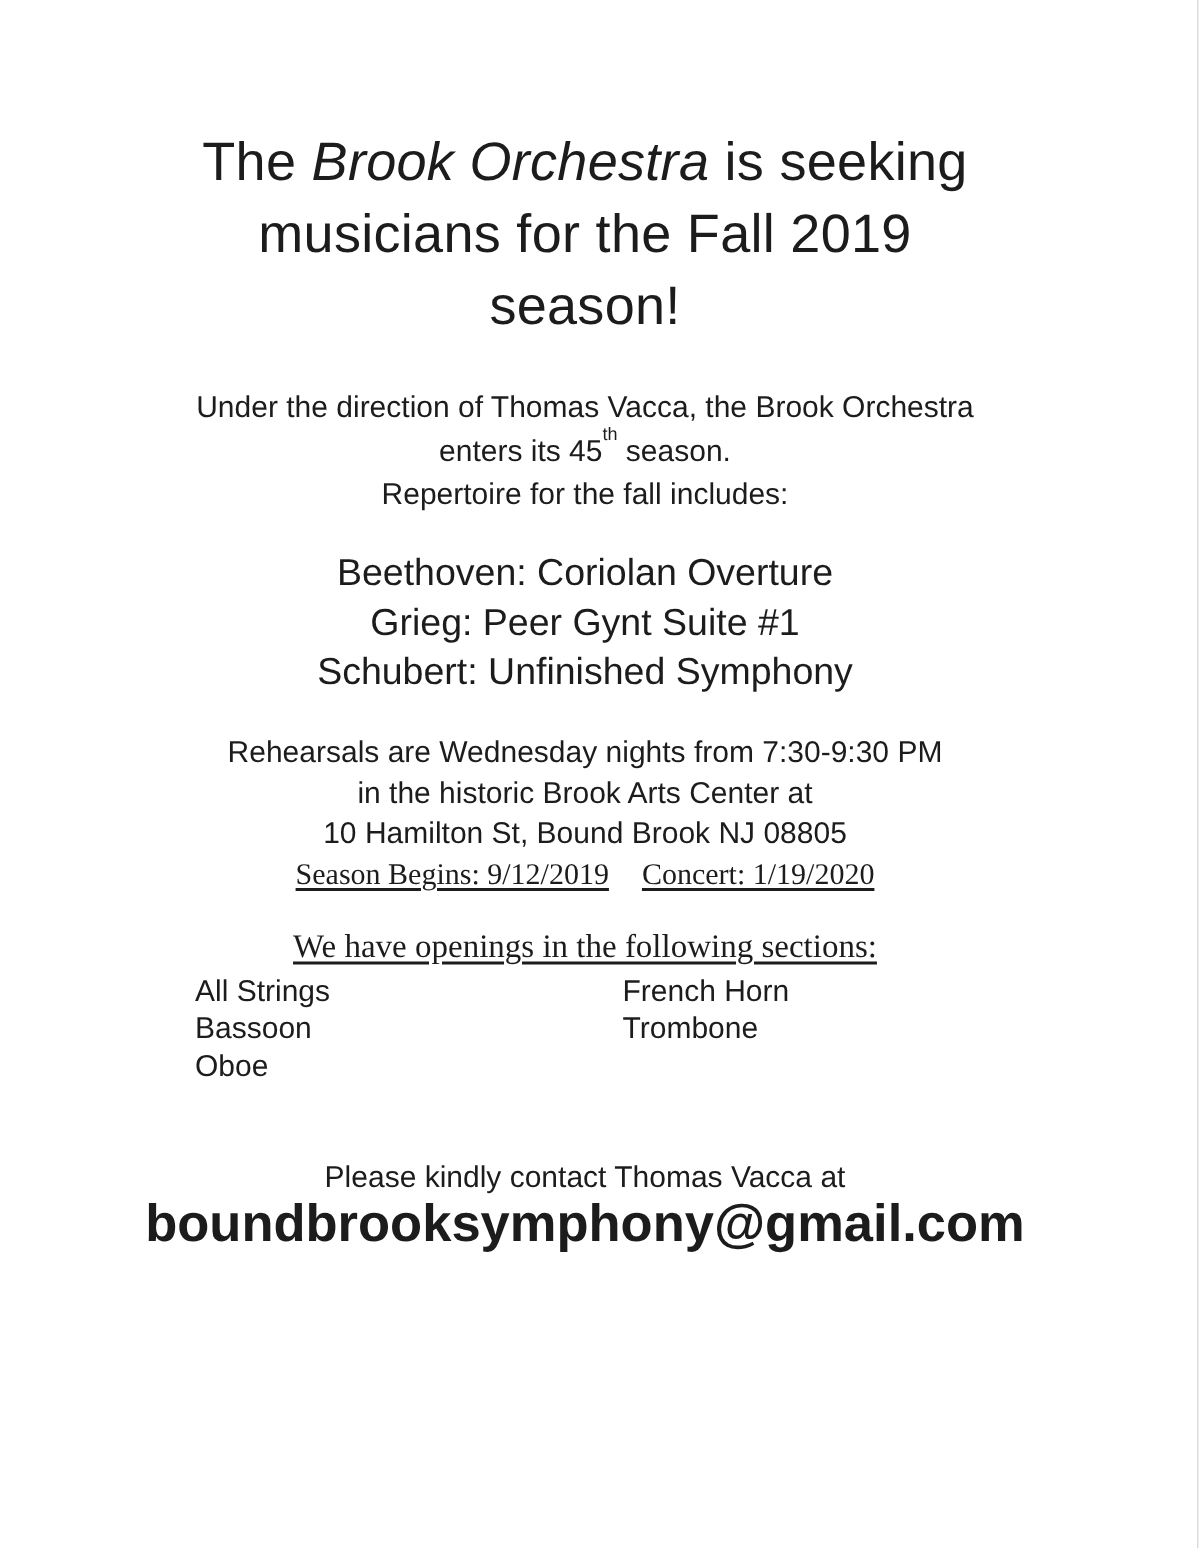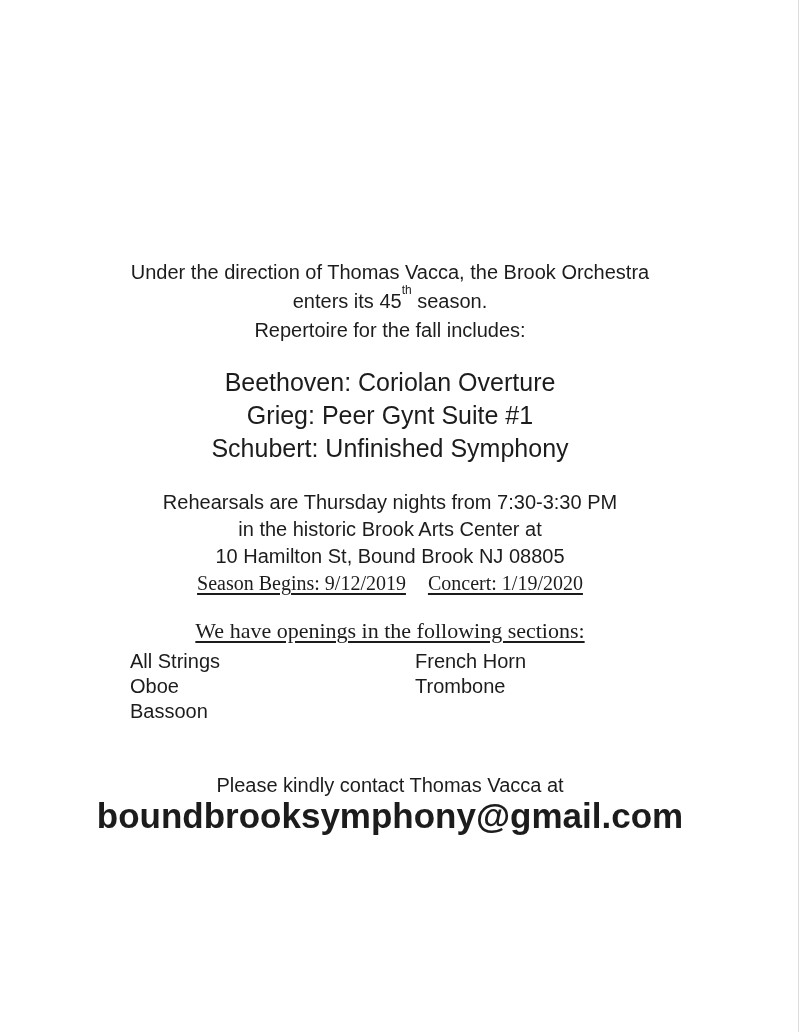--- a/index.html
+++ b/index.html
@@ -102,48 +102,53 @@
     margin-top: 2px;
     font-weight: bold;
   }
 </style>
 </head>
 <body>
 
 <div class="page">
   <div class="edge-line"></div>
 
+  <div class="cblock title-block">
+    <div><span>The </span><em>Brook Orchestra</em><span> is seeking</span></div>
+    <div>musicians for the Fall 2019</div>
+    <div>season!</div>
+  </div>
 
   <div class="cblock intro-block">
     <div>Under the direction of Thomas Vacca, the Brook Orchestra</div>
     <div><span>enters its 45</span><sup class="ord">th</sup><span> season.</span></div>
     <div>Repertoire for the fall includes:</div>
   </div>
 
   <div class="cblock repertoire-block">
     <div>Beethoven: Coriolan Overture</div>
     <div>Grieg: Peer Gynt Suite #1</div>
     <div>Schubert: Unfinished Symphony</div>
   </div>
 
   <div class="cblock logistics-block">
-    <div>Rehearsals are Thursday nights from 7:30-3:30 PM</div>
+    <div>Rehearsals are Wednesday nights from 7:30-9:30 PM</div>
     <div>in the historic Brook Arts Center at</div>
     <div>10 Hamilton St, Bound Brook NJ 08805</div>
     <div><span class="u">Season Begins: 9/12/2019</span><span class="date-gap"></span><span class="u">Concert: 1/19/2020</span></div>
   </div>
 
   <div class="cblock openings-heading">
     <span class="u">We have openings in the following sections:</span>
   </div>
 
   <div class="col col-left">
     <div>All Strings</div>
+    <div>Bassoon</div>
     <div>Oboe</div>
-    <div>Bassoon</div>
   </div>
 
   <div class="col col-right">
     <div>French Horn</div>
     <div>Trombone</div>
   </div>
 
   <div class="cblock contact-block">
     <div>Please kindly contact Thomas Vacca at</div>
     <div class="contact-email">boundbrooksymphony@gmail.com</div>

